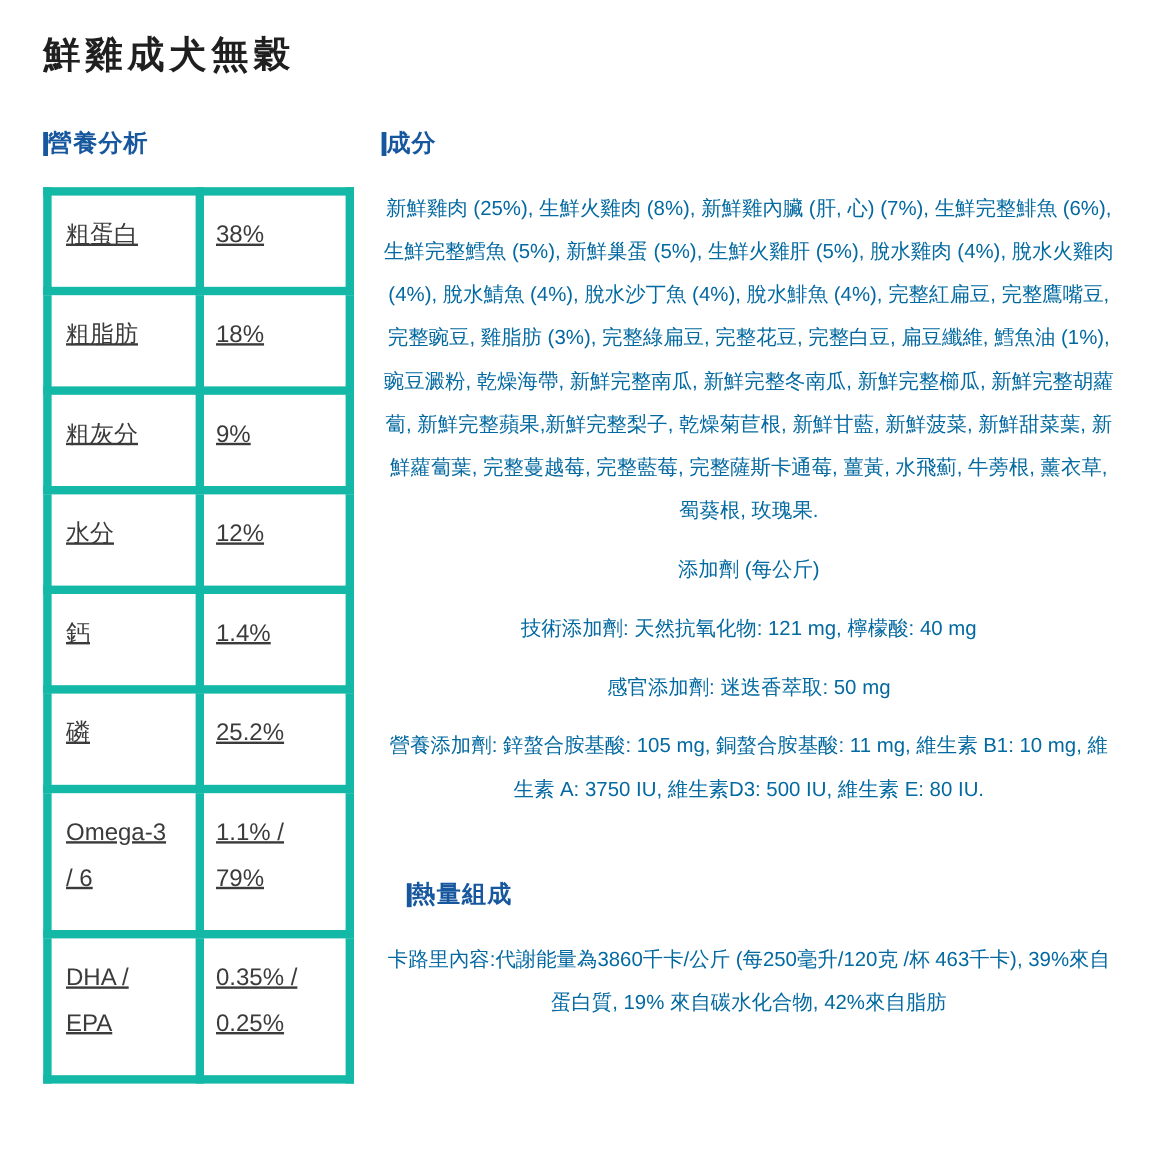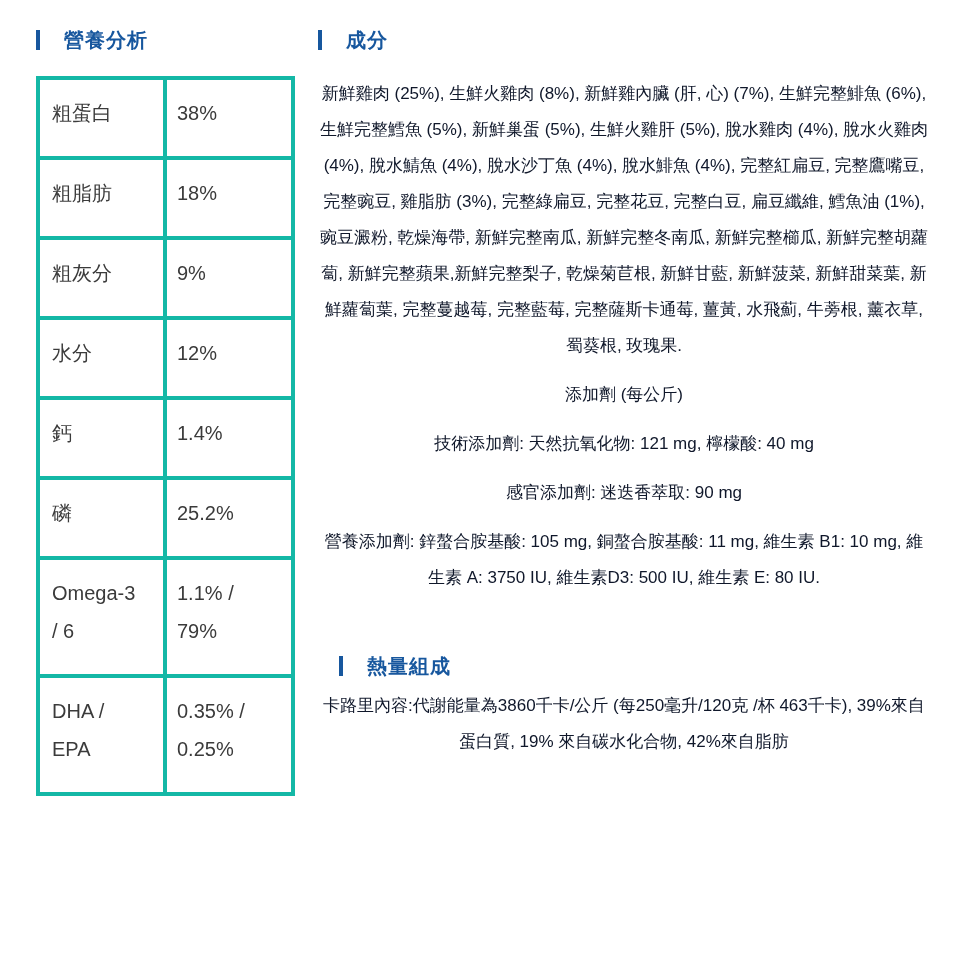--- a/index.html
+++ b/index.html
@@ -35,69 +35,71 @@
   }
   .right-col {
     flex: 1;
     margin-left: 23px;
     min-width: 0;
     text-align: center;
   }
   h2.section-heading {
     display: flex;
     align-items: center;
-    gap: 24px;
+    gap: 0;
     font-size: 20px;
     font-weight: 700;
     color: #17579e;
     letter-spacing: 1px;
     margin: 0 0 24px 0;
     line-height: 1.2;
   }
   .section-bar {
     display: inline-block;
     width: 4px;
     height: 20px;
     background: #17579e;
     flex: 0 0 4px;
   }
   table.nutrition-table {
     width: 100%;
     border-collapse: collapse;
     table-layout: fixed;
   }
   table.nutrition-table td {
-    border: 4px solid #14b8a6;
+    border: 7px solid #14b8a6;
     vertical-align: top;
     font-size: 20px;
     line-height: 38px;
     color: #3b3b3b;
     padding: 14px 18px 24px 12px;
     background: #ffffff;
     word-wrap: break-word;
+    text-decoration: underline;
   }
   table.nutrition-table col.c1 { width: 127px; }
   table.nutrition-table td.value-cell { padding: 14px 12px 24px 10px; }
   .body-text {
     font-size: 17px;
     line-height: 36px;
-    color: #0f172a;
+    color: #0369a1;
     margin: 0 0 13px 0;
   }
   .calories-section h2.section-heading {
     margin-top: 58px;
-    margin-bottom: 10px;
+    margin-bottom: 24px;
     padding-left: 21px;
   }
 </style>
 </head>
 <body>
 
 <div class="page">
 
+  <h1 class="page-title">鮮雞成犬無穀</h1>
 
   <div class="columns">
 
     <section class="left-col">
       <h2 class="section-heading">
         <span class="section-bar"></span>
         <span>營養分析</span>
       </h2>
       <table class="nutrition-table">
         <colgroup>
@@ -142,21 +144,21 @@
     </section>
 
     <section class="right-col">
       <h2 class="section-heading">
         <span class="section-bar"></span>
         <span>成分</span>
       </h2>
       <p class="body-text">新鮮雞肉 (25%), 生鮮火雞肉 (8%), 新鮮雞內臟 (肝, 心) (7%), 生鮮完整鯡魚 (6%), 生鮮完整鱈魚 (5%), 新鮮巢蛋 (5%), 生鮮火雞肝 (5%), 脫水雞肉 (4%), 脫水火雞肉 (4%), 脫水鯖魚 (4%), 脫水沙丁魚 (4%), 脫水鯡魚 (4%), 完整紅扁豆, 完整鷹嘴豆, 完整豌豆, 雞脂肪 (3%), 完整綠扁豆, 完整花豆, 完整白豆, 扁豆纖維, 鱈魚油 (1%), 豌豆澱粉, 乾燥海帶, 新鮮完整南瓜, 新鮮完整冬南瓜, 新鮮完整櫛瓜, 新鮮完整胡蘿蔔, 新鮮完整蘋果,新鮮完整梨子, 乾燥菊苣根, 新鮮甘藍, 新鮮菠菜, 新鮮甜菜葉, 新鮮蘿蔔葉, 完整蔓越莓, 完整藍莓, 完整薩斯卡通莓, 薑黃, 水飛薊, 牛蒡根, 薰衣草, 蜀葵根, 玫瑰果.</p>
       <p class="body-text">添加劑 (每公斤)</p>
       <p class="body-text">技術添加劑: 天然抗氧化物: 121 mg, 檸檬酸: 40 mg</p>
-      <p class="body-text">感官添加劑: 迷迭香萃取: 90 mg</p>
+      <p class="body-text">感官添加劑: 迷迭香萃取: 50 mg</p>
       <p class="body-text">營養添加劑: 鋅螯合胺基酸: 105 mg, 銅螯合胺基酸: 11 mg, 維生素 B1: 10 mg, 維生素 A: 3750 IU, 維生素D3: 500 IU, 維生素 E: 80 IU.</p>
 
       <div class="calories-section">
         <h2 class="section-heading">
           <span class="section-bar"></span>
           <span>熱量組成</span>
         </h2>
         <p class="body-text">卡路里內容:代謝能量為3860千卡/公斤 (每250毫升/120克 /杯 463千卡), 39%來自蛋白質, 19% 來自碳水化合物, 42%來自脂肪</p>
       </div>
     </section>

